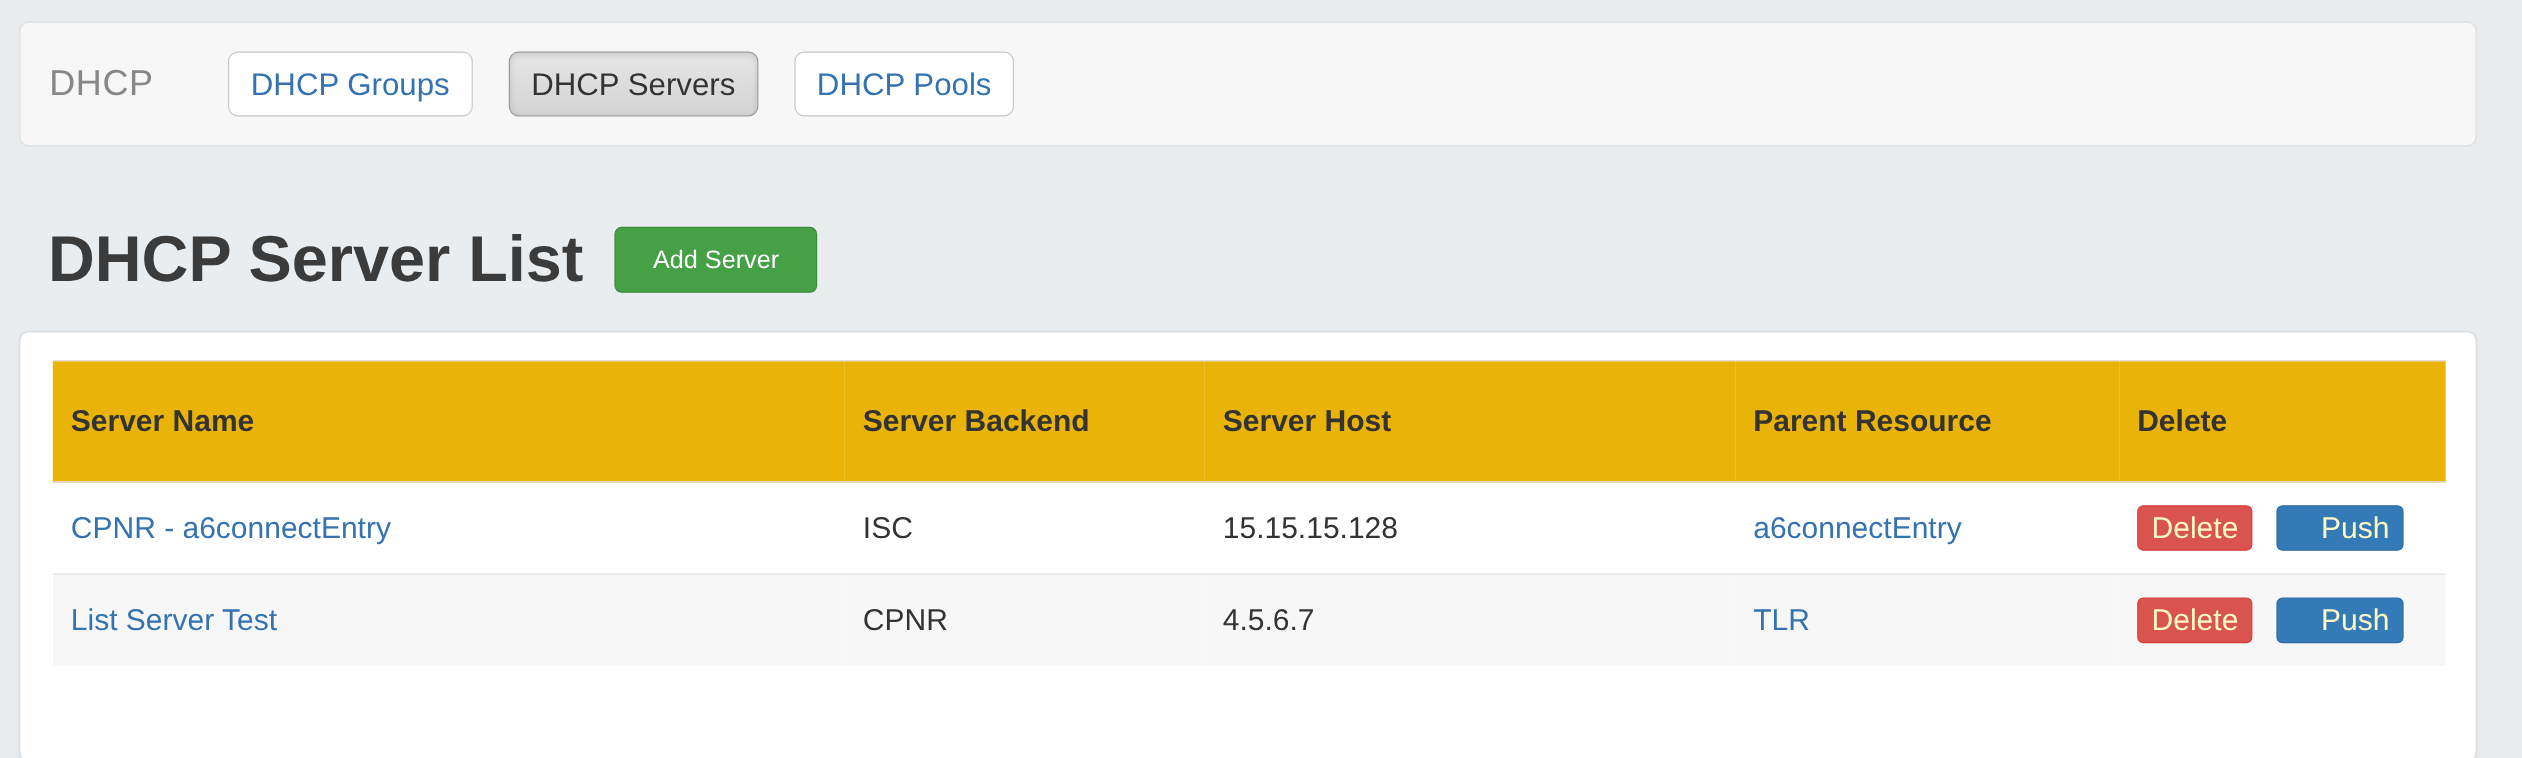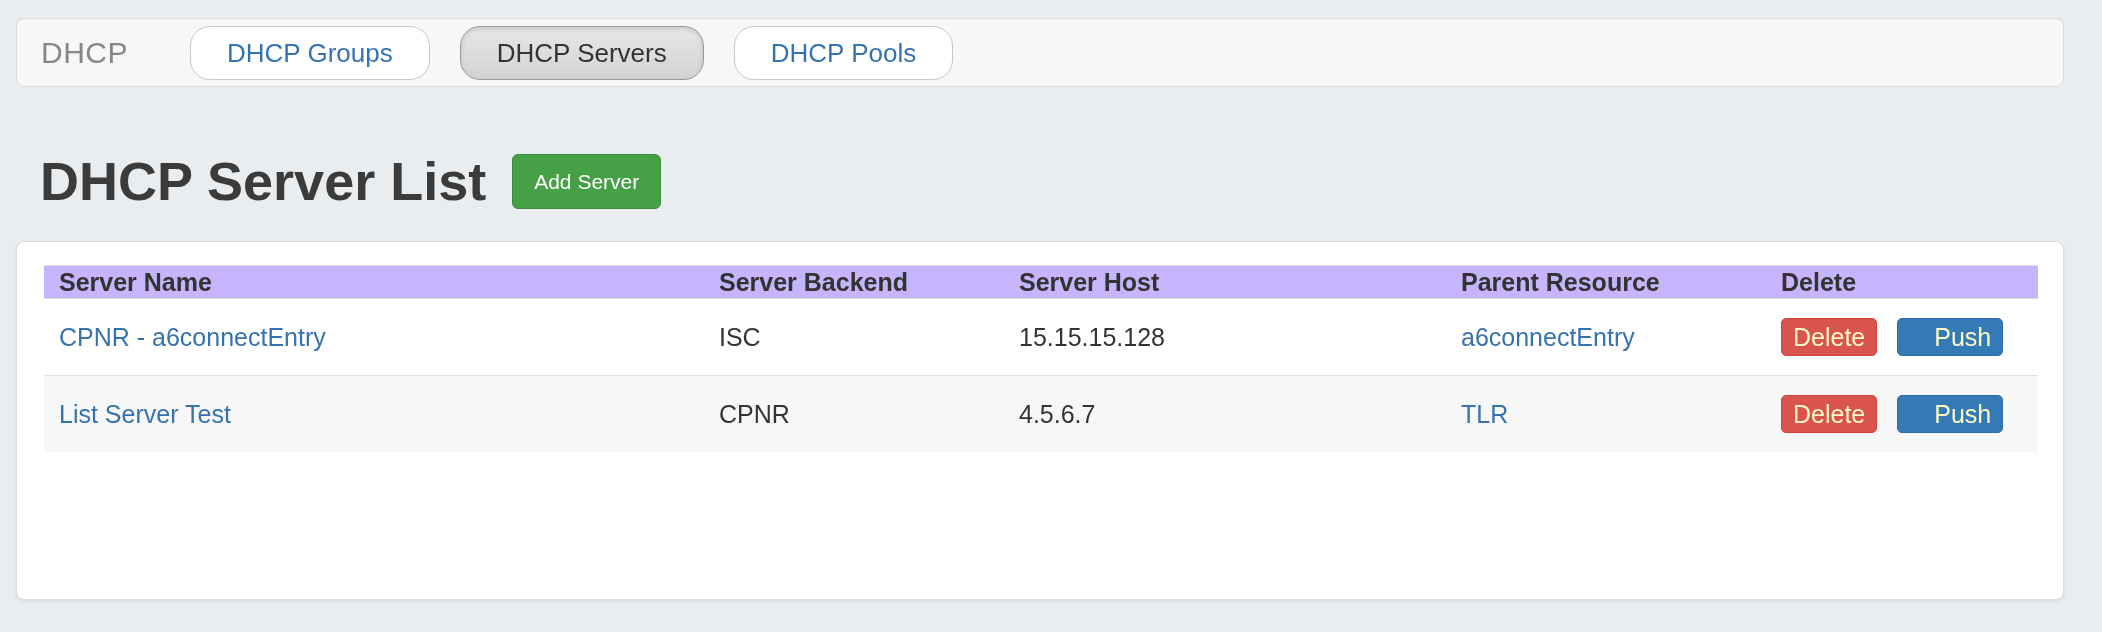--- a/index.html
+++ b/index.html
@@ -7,40 +7,40 @@
   body {
     width: 2102px; height: 632px; overflow: hidden;
     background: #e9edf0;
     font-family: "Liberation Sans", sans-serif;
     color: #333;
   }
   .container { width: 2048px; margin-left: 16px; }
 
   
   .toolbar {
-    margin-top: 18px; height: 69px;
+    margin-top: 18px; height: 104px;
     background: #f7f7f7;
     border: 1px solid #dcdcdc;
     border-radius: 8px;
     display: flex; align-items: center;
     padding-left: 24px;
   }
   .brand {
     font-size: 30px; color: #878787; letter-spacing: 0.5px;
     margin-right: 62px;
   }
   .tabs { display: flex; gap: 30px; }
   .tab-btn {
     font-family: inherit;
     font-size: 26px; line-height: 30px;
     color: var(--link, #3572b0);
     background: #fff;
     border: 1px solid #c8c8c8;
-    border-radius: 20px;
-    padding: 11px 36px;
+    border-radius: 8px;
+    padding: 11px 18px;
     cursor: pointer;
   }
   .tab-btn.active {
     background: linear-gradient(#e7e7e7, #d3d3d3);
     border-color: #9a9a9a;
     color: #333;
     box-shadow: inset 0 2px 5px rgba(0,0,0,0.13);
   }
 
   
@@ -52,42 +52,42 @@
     margin: 12px; font-size: 54px; line-height: 60px;
     font-weight: 600; color: #3b3b3b;
   }
   .btn-add {
     font-family: inherit;
     font-size: 21px; line-height: 27px; font-weight: 500;
     color: #fff;
     background: var(--success, #46a046);
     border: 1px solid #3d8b3d;
     border-radius: 6px;
-    padding: 13px 21px;
+    padding: 13px 31px;
     cursor: pointer;
   }
 
   
   .card {
     background: #fff;
     border: 1px solid #d9dcde;
     border-radius: 8px;
     box-shadow: 0 2px 4px rgba(0,0,0,0.06);
     padding: 23px 27px 27px 27px;
     min-height: 359px;
   }
   table.server-table {
     width: 100%; border-collapse: collapse; table-layout: fixed;
     font-size: 25px; line-height: 30px;
     margin-bottom: 36px;
   }
   .server-table th {
     text-align: left; font-weight: bold; color: #333;
-    background: #c4b5fd;
-    padding: 1px 15px;
+    background: #eab308;
+    padding: 35px 15px;
     border-top: 1px solid #ddd;
     border-bottom: 1px solid #ddd;
     white-space: nowrap;
   }
   .server-table td {
     padding: 19px 15px;
     border-top: 1px solid #e0e0e0;
     white-space: nowrap; overflow: hidden;
     vertical-align: middle;
   }

